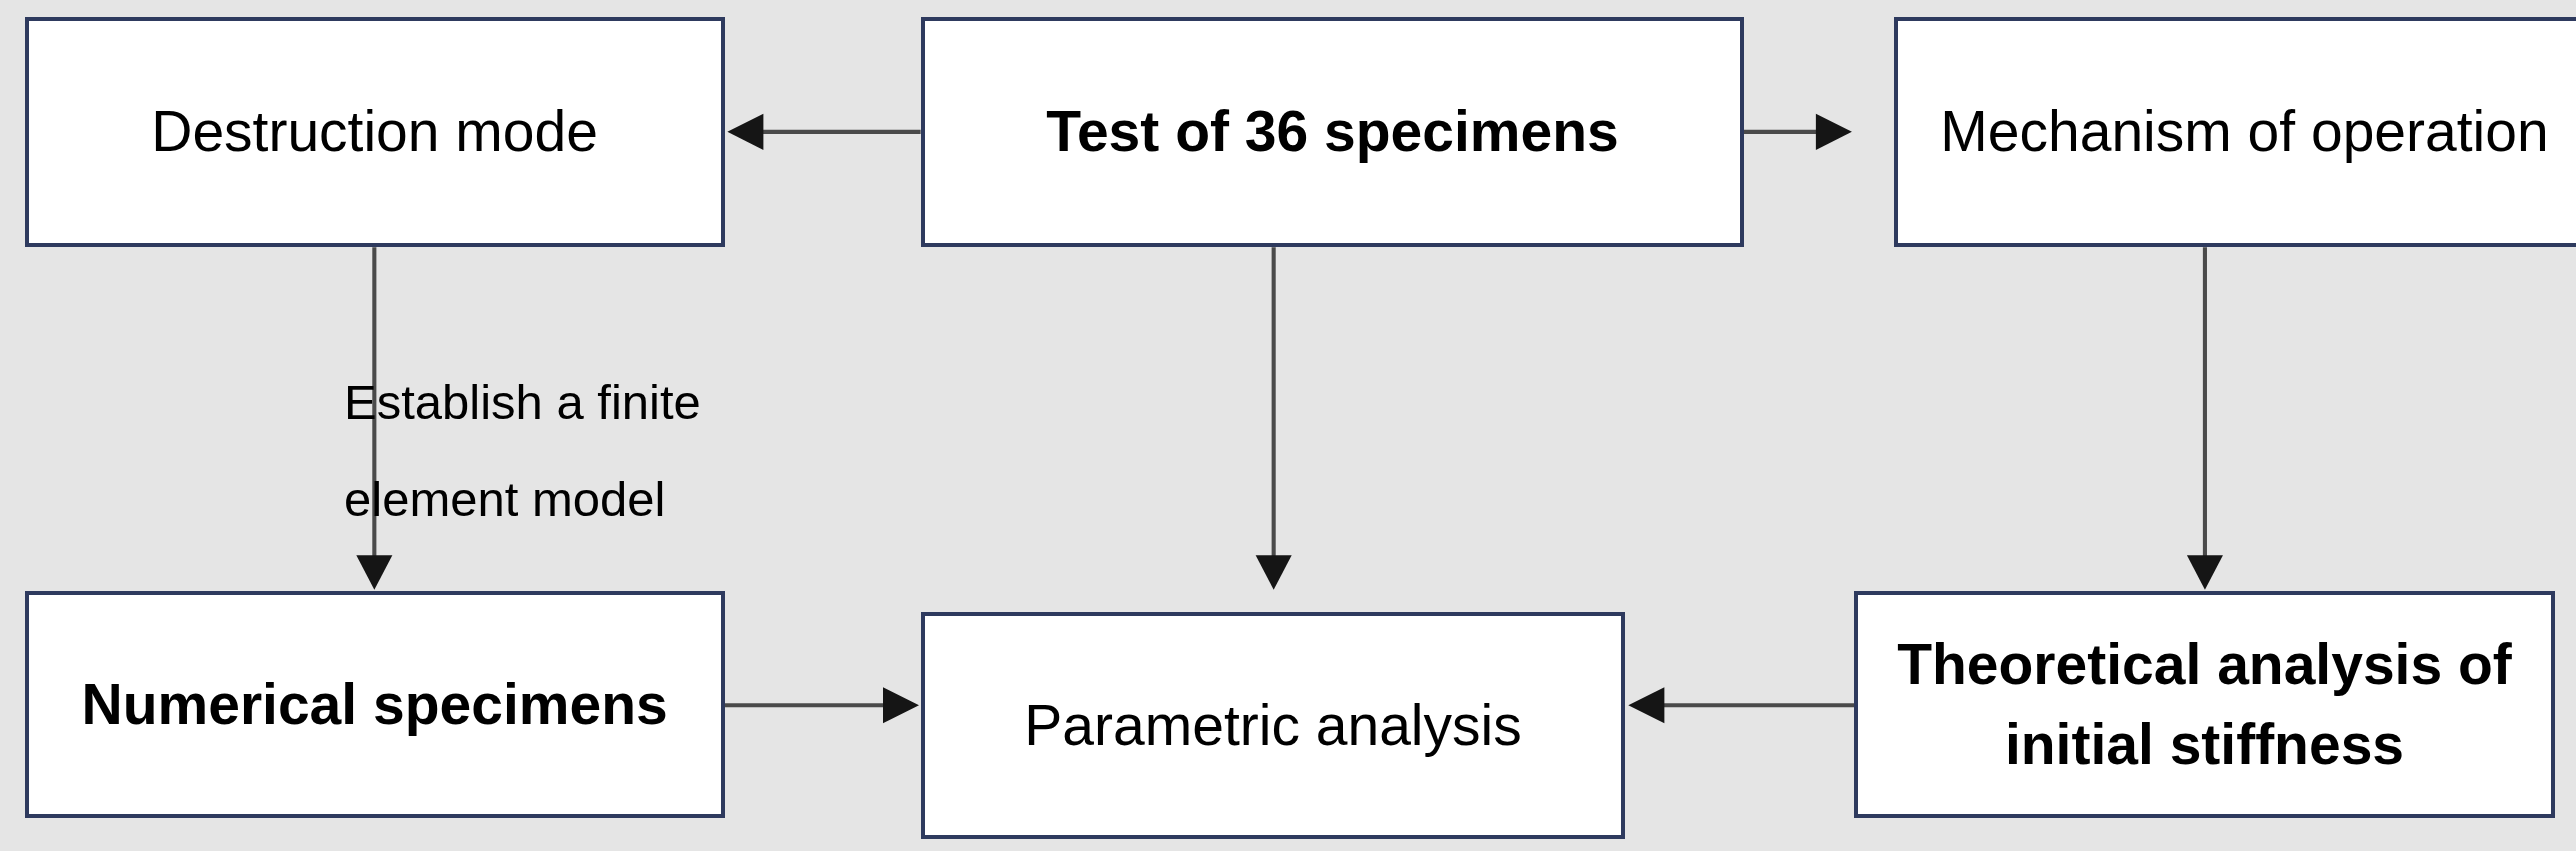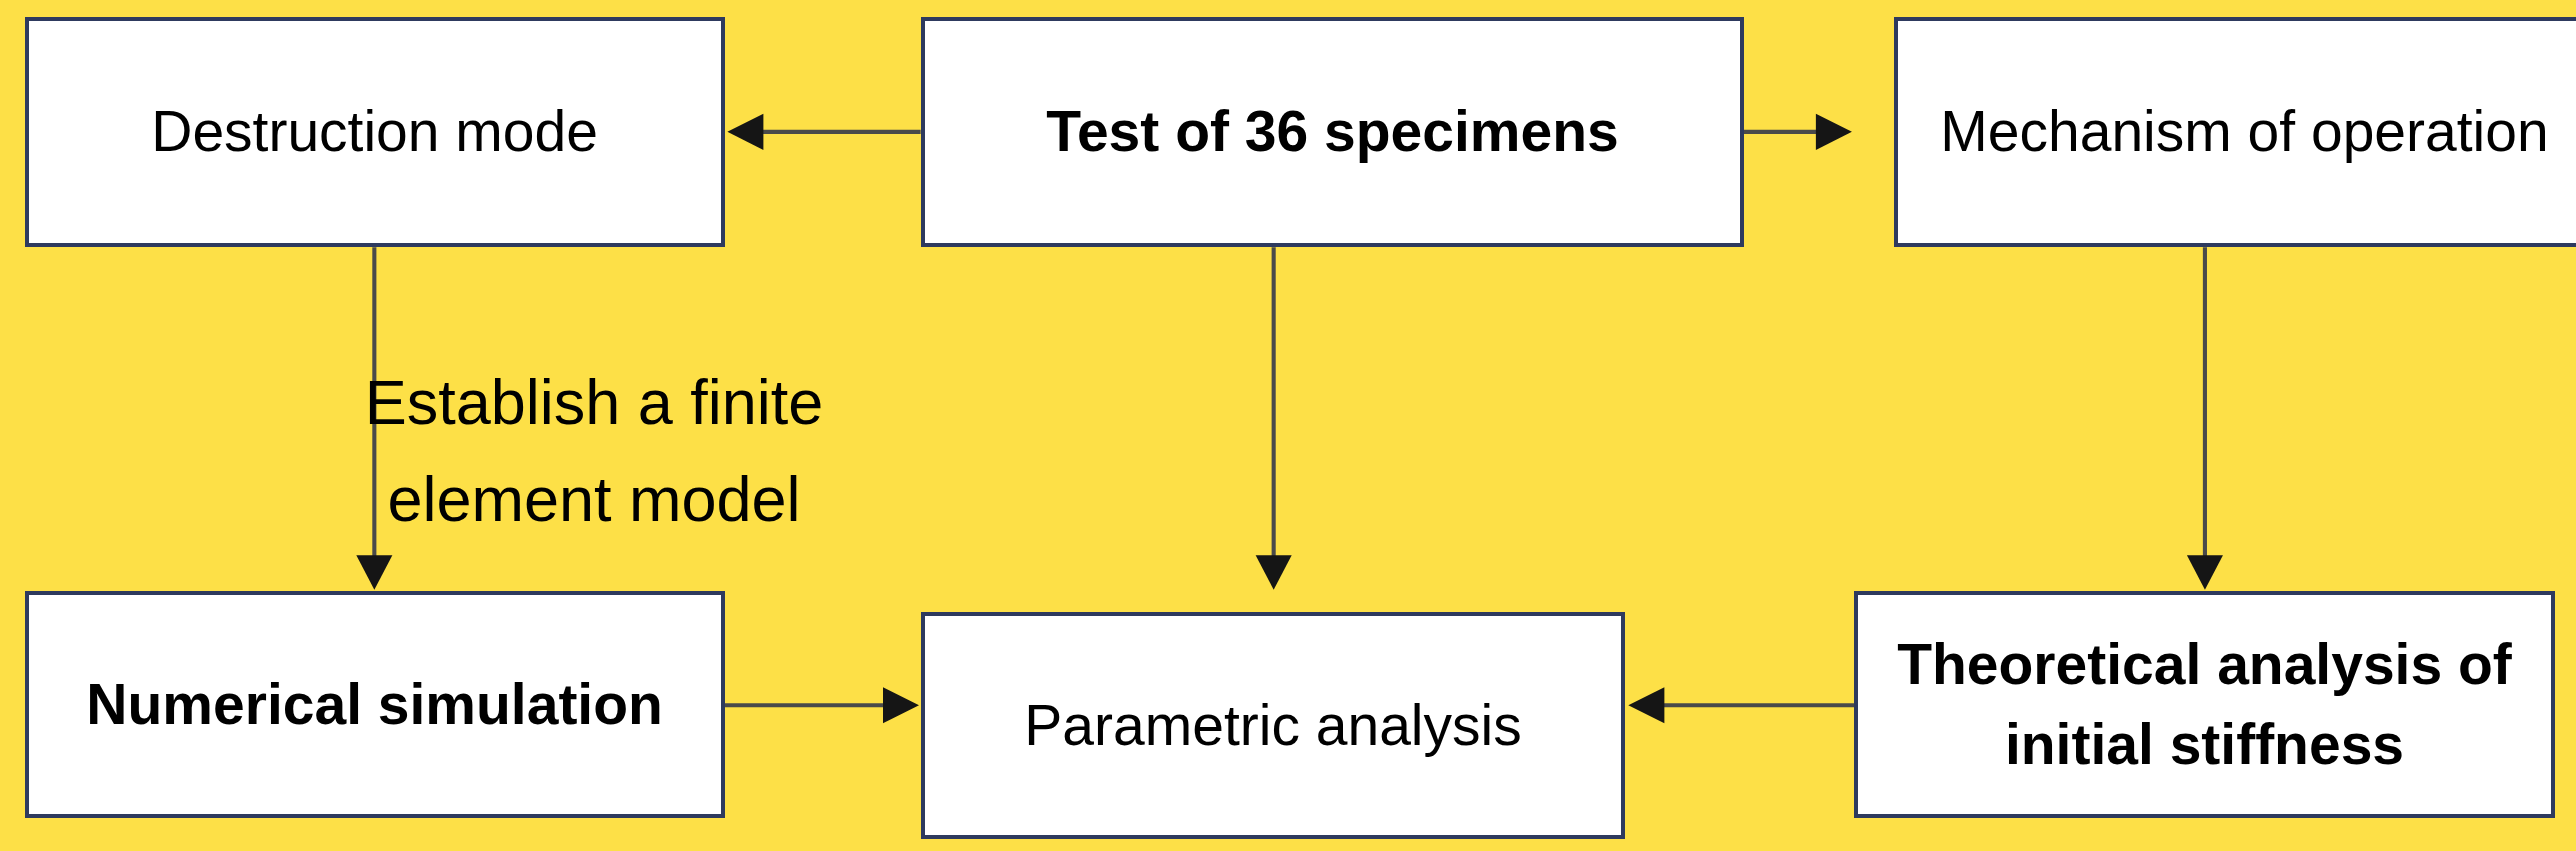--- a/index.html
+++ b/index.html
@@ -4,21 +4,21 @@
 <style>
   html, body {
     margin: 0;
     padding: 0;
     background: #ffffff;
   }
   #stage {
     position: relative;
     width: 2576px;
     height: 851px;
-    background: #fde047;
+    background: #e5e5e5;
     font-family: "Liberation Sans", "DejaVu Sans", sans-serif;
     color: #000000;
     overflow: hidden;
     text-decoration: underline;
   }
   .node {
     position: absolute;
     box-sizing: border-box;
     border: 4.1px solid #2e3a5e;
     background: #ffffff;
@@ -36,22 +36,22 @@
   #node-a { left: 24.6px;   top: 17px;  width: 700px; height: 230px; }
   #node-b { left: 921px; top: 17px;  width: 823px; height: 230px; }
   #node-c { left: 1854px; top: 17px;  width: 701px; height: 230px; margin-left: 40px; }
   
   #node-d { left: 24.6px;   top: 591px; width: 700px; height: 227px; }
   #node-e { left: 921px; top: 591px; width: 704px; height: 227px; margin-top: 21px; }
   #node-f { left: 1854px; top: 591px; width: 701px; height: 227px; }
 
   .edge-label {
     position: absolute;
-    text-align: center;
-    font-size: 63px;
+    text-align: left;
+    font-size: 49px;
     line-height: 97px;
     white-space: pre-line;
     color: #000000;
   }
   #edge-label-finite     { left: 344px;  top: 354px; width: 500px; }
   #edge-label-simplified { left: 1663px; top: 354px; width: 508px; }
 
   #arrow-layer {
     position: absolute;
     left: 0; top: 0;
@@ -103,21 +103,21 @@
       <polygon points="1988,861 2032,839 2032,883"></polygon>
     </g>
   </svg>
 
   <div class="node" id="node-a">Destruction mode</div>
 
   <div class="node bold" id="node-b">Test of 36 specimens</div>
 
   <div class="node" id="node-c">Mechanism of operation</div>
 
-  <div class="node bold" id="node-d">Numerical simulation</div>
+  <div class="node bold" id="node-d">Numerical specimens</div>
 
   <div class="node" id="node-e">Parametric analysis</div>
 
   <div class="node bold" id="node-f">Theoretical analysis of
 initial stiffness</div>
 
   <div class="edge-label" id="edge-label-finite">Establish a finite
 element model</div>
 
 

